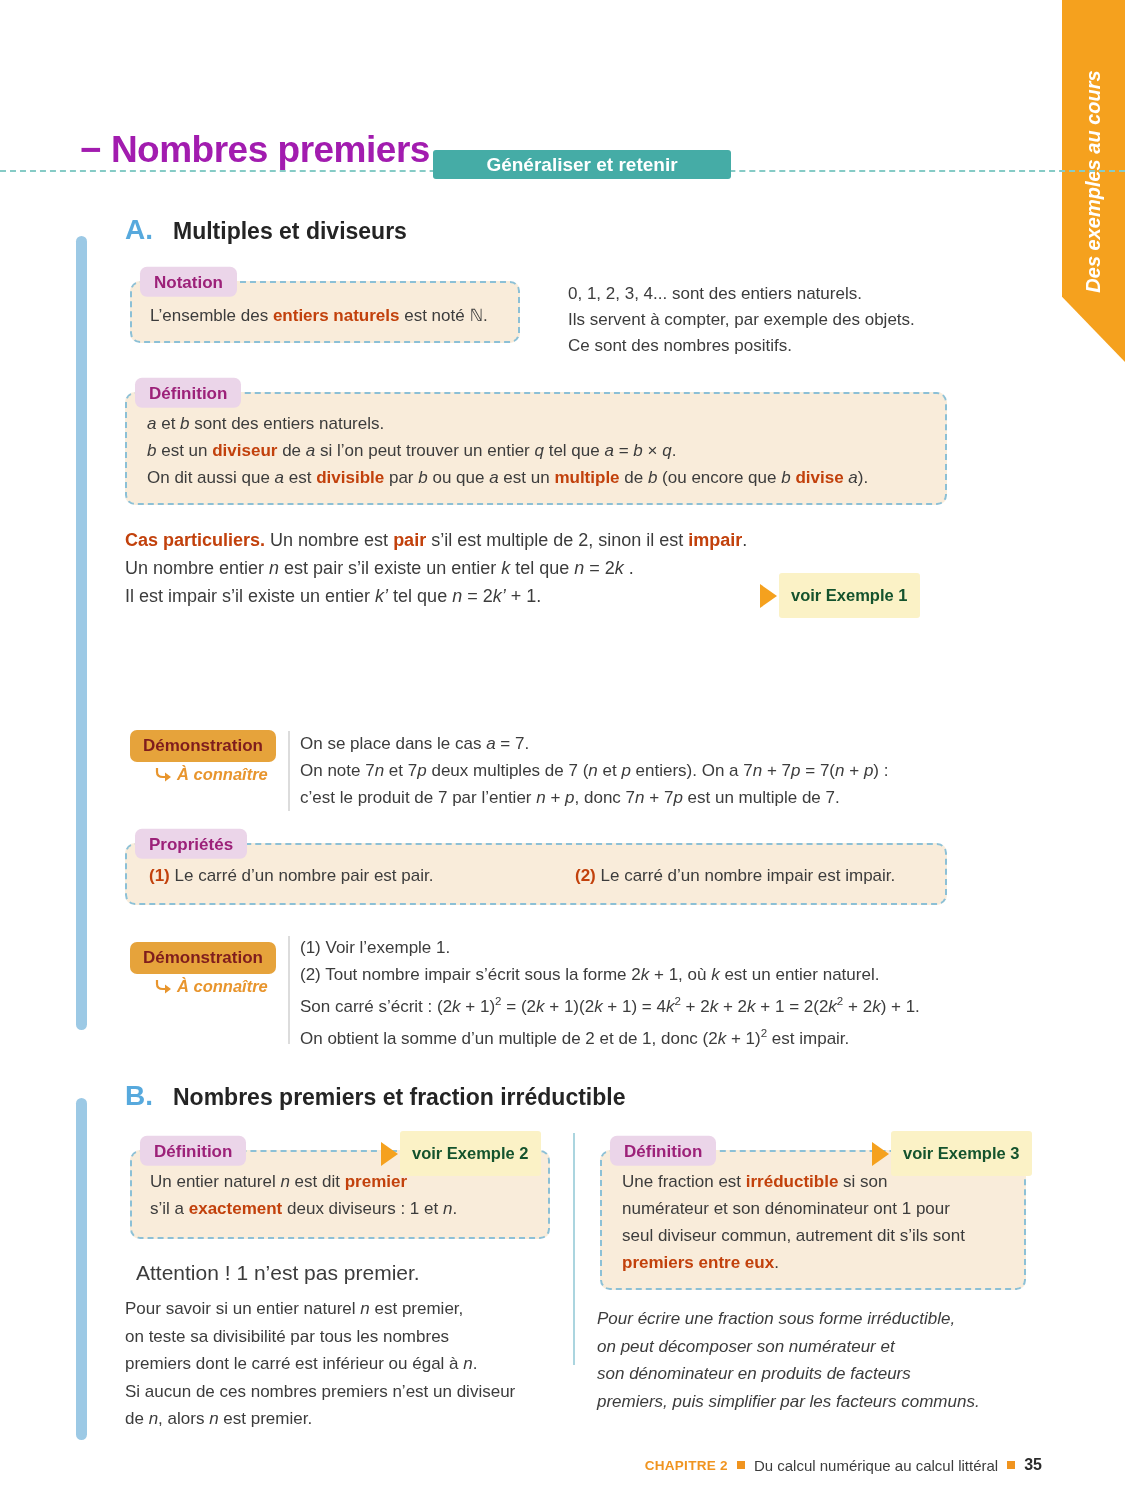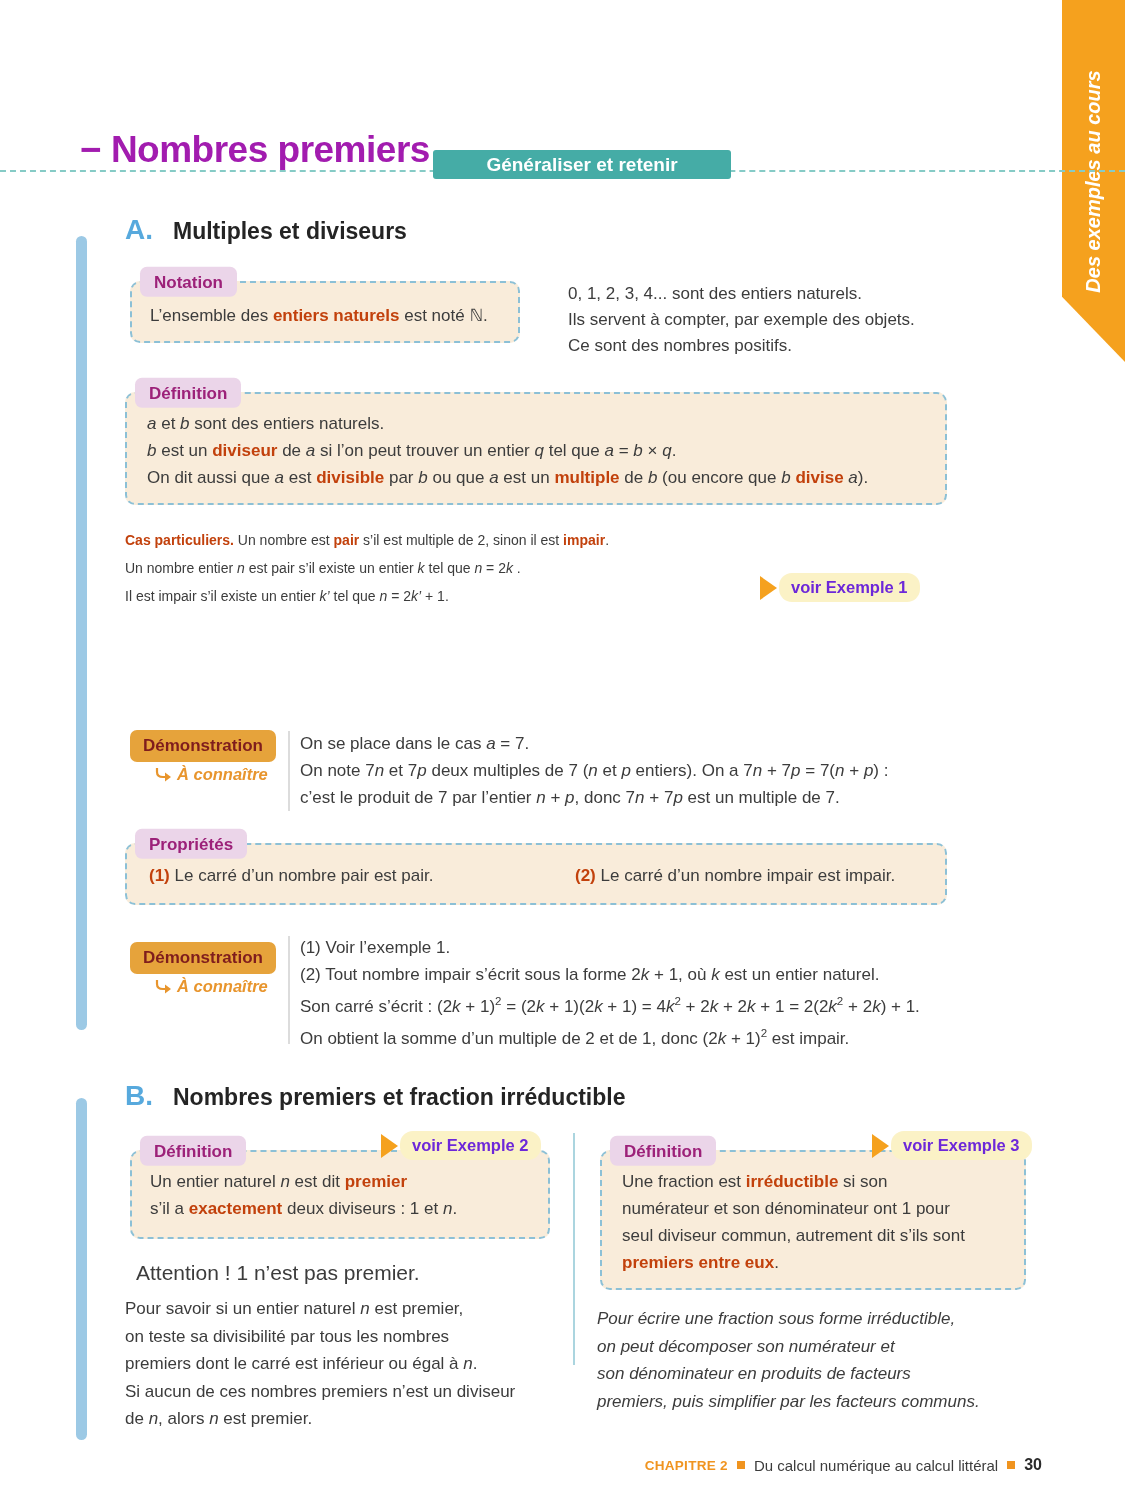--- a/index.html
+++ b/index.html
@@ -47,28 +47,28 @@
   .box-body { font-size:17px; line-height:27px; color:#3c3c3c; white-space:nowrap; }
 
   .notation-box { left:130px; top:281px; width:390px; height:62px; }
   .notation-box .box-body { padding:19px 18px 0; }
 
   .intro-text { position:absolute; left:568px; top:281px; font-size:17px; line-height:26px; white-space:nowrap; }
 
   .definition-a-box { left:125px; top:392px; width:822px; height:113px; }
   .definition-a-box .box-body { padding:16px 20px 0; }
 
-  .cas-text { position:absolute; left:125px; top:526px; font-size:14px; line-height:28px; white-space:nowrap; }
+  .cas-text { position:absolute; left:125px; top:526px; font-size:18px; line-height:28px; white-space:nowrap; }
 
   .example-badge { position:absolute; display:flex; align-items:center; z-index:3; cursor:pointer; }
   .example-1 { left:760px; top:573px; }
   .example-2 { left:381px; top:1131px; }
   .example-3 { left:872px; top:1131px; }
   .tri { width:0; height:0; border-top:12px solid transparent; border-bottom:12px solid transparent; border-left:17px solid #F5A11E; margin-right:2px; }
-  .example-pill { background:#FBF2C6; color:#6d28d9; font-weight:bold; font-size:16.5px; padding:5px 12px; border-radius:13px; white-space:nowrap; }
+  .example-pill { background:#FBF2C6; color:#14532d; font-weight:bold; font-size:16.5px; padding:13px 12px; border-radius:3px; white-space:nowrap; }
 
   .propriete-box { left:125px; top:633px; width:576px; height:59px; }
   .propriete-box .box-body { padding:17px 0 0 20px; }
 
   .demo { position:absolute; }
   .demo-1 { left:130px; top:728px; width:830px; height:86px; }
   .demo-2 { left:130px; top:934px; width:830px; height:112px; }
   .demo-label {
     position:absolute; left:0; background:#E6A33B; color:#7f1d1d; font-weight:bold; font-size:17px;
     padding:6px 13px; border-radius:7px; white-space:nowrap;
@@ -210,16 +210,16 @@
     <span class="example-pill"><span>voir Exemple</span>&nbsp;<span>3</span></span>
   </div>
 
   <div class="method-right">Pour écrire une fraction sous forme irréductible,<br>on peut décomposer son numérateur et<br>son dénominateur en produits de facteurs<br>premiers, puis simplifier par les facteurs communs.</div>
 
   <div class="footer">
     <span class="footer-chapter">CHAPITRE 2</span>
     <span class="footer-square"></span>
     <span class="footer-title">Du calcul numérique au calcul littéral</span>
     <span class="footer-square"></span>
-    <span class="footer-page">30</span>
+    <span class="footer-page">35</span>
   </div>
 
 </div>
 
 </body></html>

